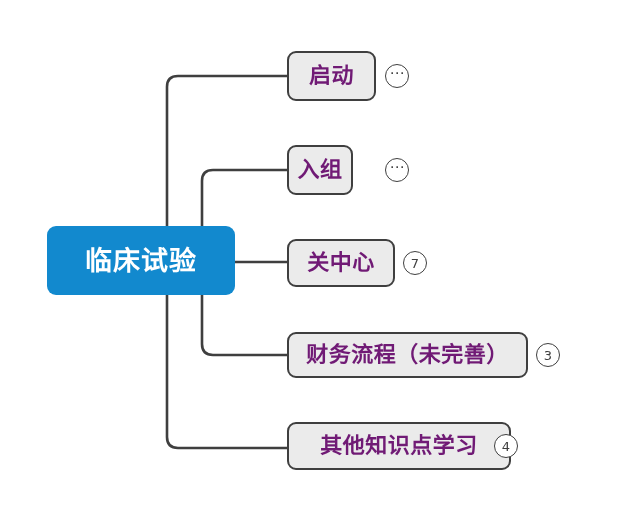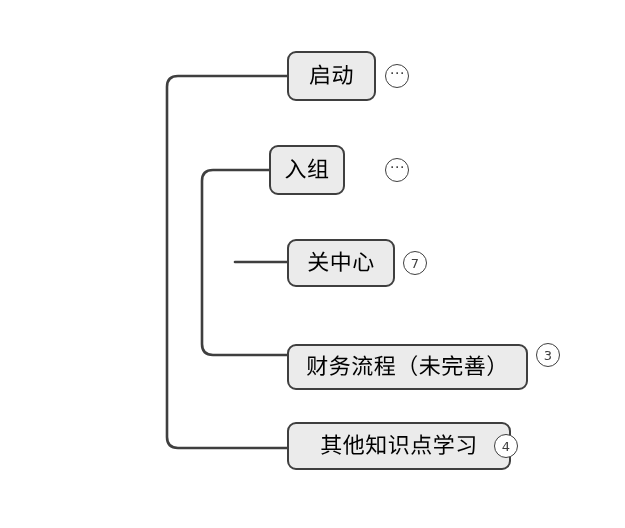--- a/index.html
+++ b/index.html
@@ -56,31 +56,31 @@
   }
 
   
   .branch-node {
     background: #ebebeb;
     border: 2px solid #3f3f3f;
     border-radius: 9px;
     z-index: 3;
   }
   .branch-node .node-label {
-    color: #000000;
+    color: #701a75;
     font-size: 22px;
-    font-weight: normal;
+    font-weight: bold;
     letter-spacing: 0.5px;
     line-height: 1;
   }
 
   #node-qidong      { left: 287px; top: 51px;  width: 89px;  height: 50px; }
-  #node-ruzu        { left: 269px; top: 145px; width: 76px;  height: 50px; }
+  #node-ruzu        { left: 287px; top: 145px; width: 66px;  height: 50px; }
   #node-guanzhongxin{ left: 287px; top: 239px; width: 108px; height: 48px; justify-content: center; }
-  #node-caiwu       { left: 287px; top: 332px; width: 241px; height: 46px; margin-top: 12px; }
+  #node-caiwu       { left: 287px; top: 332px; width: 241px; height: 46px; }
   #node-qita        { left: 287px; top: 422px; width: 224px; height: 48px; }
 
   
   .badge {
     position: absolute;
     box-sizing: border-box;
     width: 24px;
     height: 24px;
     border: 1.6px solid #3f3f3f;
     border-radius: 50%;
@@ -111,20 +111,23 @@
 
   <svg id="connector-layer" viewBox="0 0 625 528" width="625" height="528" fill="none" stroke="#3f3f3f" stroke-width="2.6" stroke-linecap="round" stroke-linejoin="round">
 
     <path d="M 287 76 L 178 76 Q 167 76 167 87 L 167 437 Q 167 448 178 448 L 287 448"></path>
 
     <path d="M 287 170 L 213 170 Q 202 170 202 181 L 202 344 Q 202 355 213 355 L 287 355"></path>
 
     <path d="M 235 262 L 287 262"></path>
   </svg>
 
+  <div class="node" id="root-node">
+    <span class="node-label">临床试验</span>
+  </div>
 
   <div class="node branch-node" id="node-qidong">
     <span class="node-label">启动</span>
   </div>
   <div class="badge ellipsis" id="badge-qidong">
     <span>⋯</span>
   </div>
 
   <div class="node branch-node" id="node-ruzu">
     <span class="node-label">入组</span>

